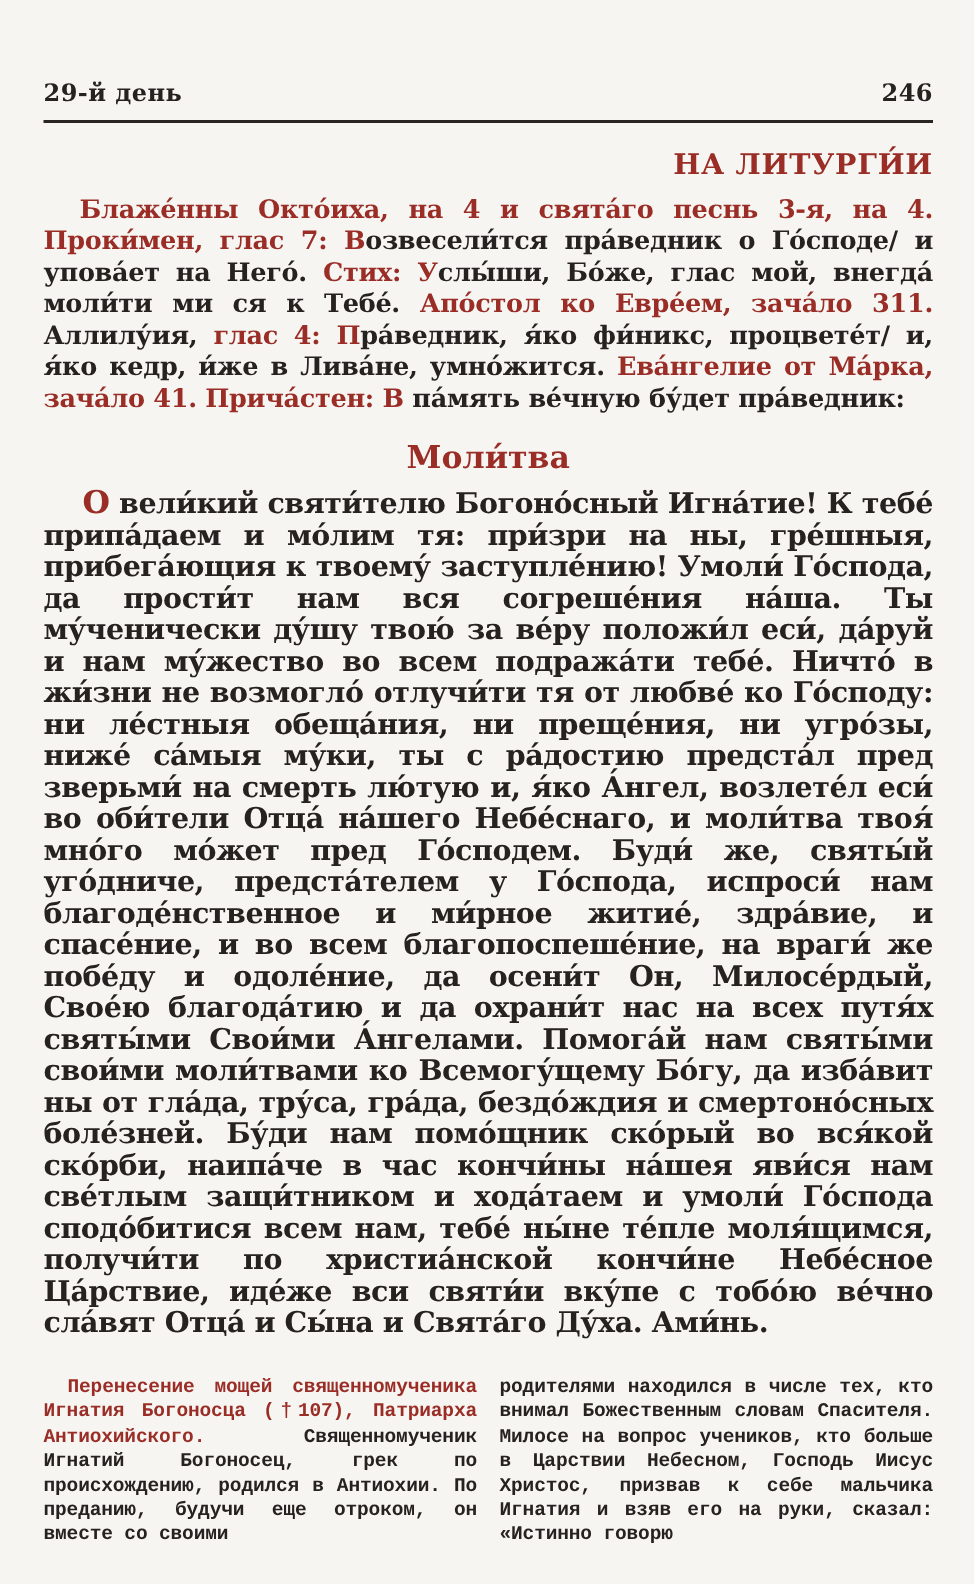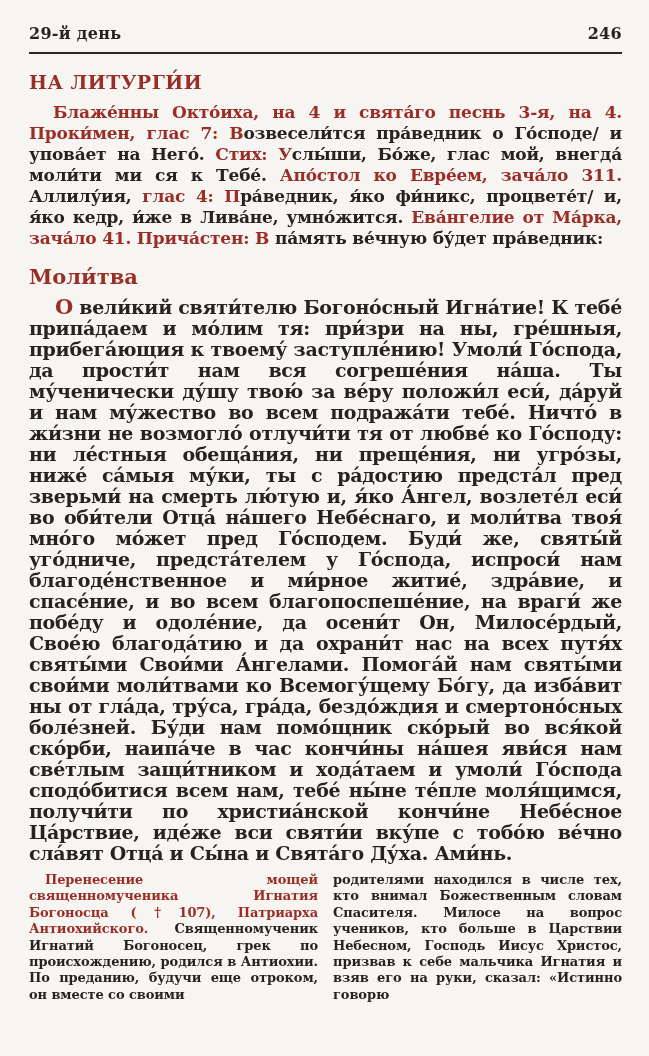--- a/index.html
+++ b/index.html
@@ -3,45 +3,45 @@
 <meta charset="utf-8">
 <style>
   :root { --red:#9a2d26; --ink:#262220; --bg:#f6f5f2; }
   * { box-sizing: border-box; }
   html,body { margin:0; padding:0; }
   body {
     width:649px; height:1056px; overflow:hidden;
     background:var(--bg); color:var(--ink);
     font-family:"DejaVu Serif", serif; font-weight:bold;
   }
-  .page { width:100%; height:100%; padding:24px 27px 0 29px; }
+  .page { width:100%; height:100%; padding:52px 27px 0 29px; }
   .page-header {
     display:flex; justify-content:space-between; align-items:baseline;
     font-size:16px; letter-spacing:0.3px;
   }
   .rule { border:none; border-top:2px solid #2a2522; margin:9px 0 0 0; }
   .section-heading {
-    text-align:left; color:var(--red);
+    text-align:right; color:var(--red);
     font-size:19px; margin:17px 0 9px 0; letter-spacing:0.5px;
   }
   .rubrics {
     margin:0; font-size:17px; line-height:21px;
     text-align:justify; text-indent:24px; letter-spacing:-0.2px;
   }
   .red { color:var(--red); }
   .prayer-heading {
-    color:var(--red);
+    text-align:center; color:var(--red);
     font-size:21px; margin:15px 0 7px 0;
   }
   .prayer {
     margin:0; font-size:19px; line-height:21px;
     text-align:justify; text-indent:26px; letter-spacing:-0.3px;
   }
   .prayer .initial { font-size:21px; }
-  .columns { display:flex; gap:15px; margin-top:8px; }
+  .columns { display:flex; gap:15px; margin-top:24px;font-family:Liberation Mono, monospace; }
   .col {
     flex:1; margin:0; font-size:13px; line-height:16.4px;
     text-align:justify; letter-spacing:-0.1px;
   }
   .col.indent { text-indent:16px; }
 </style>
 </head>
 <body>
 
 <div class="page">

